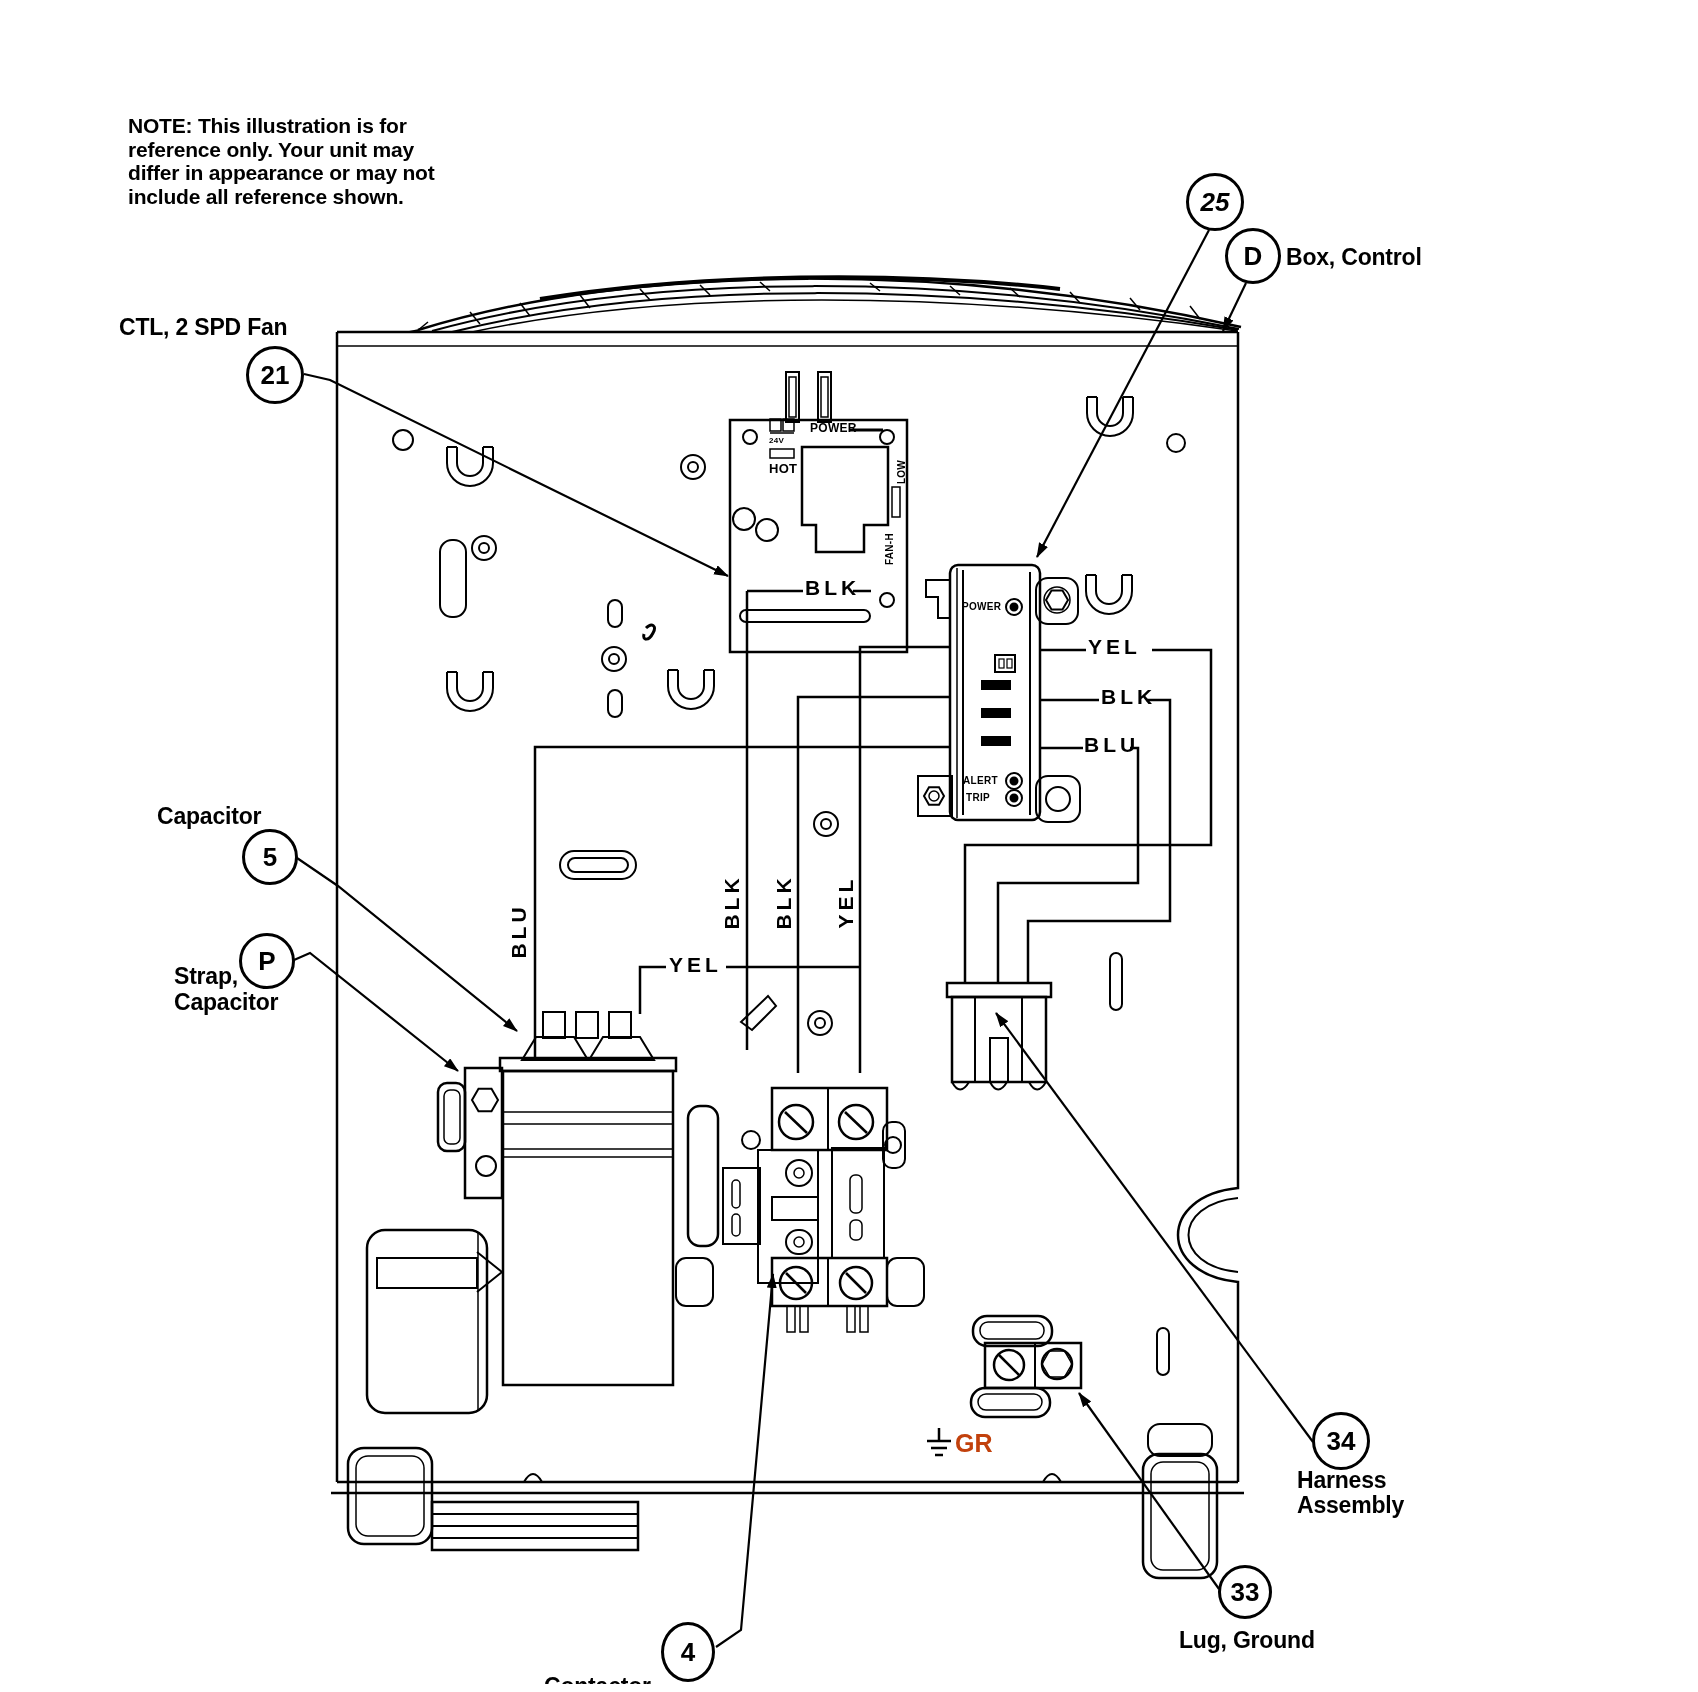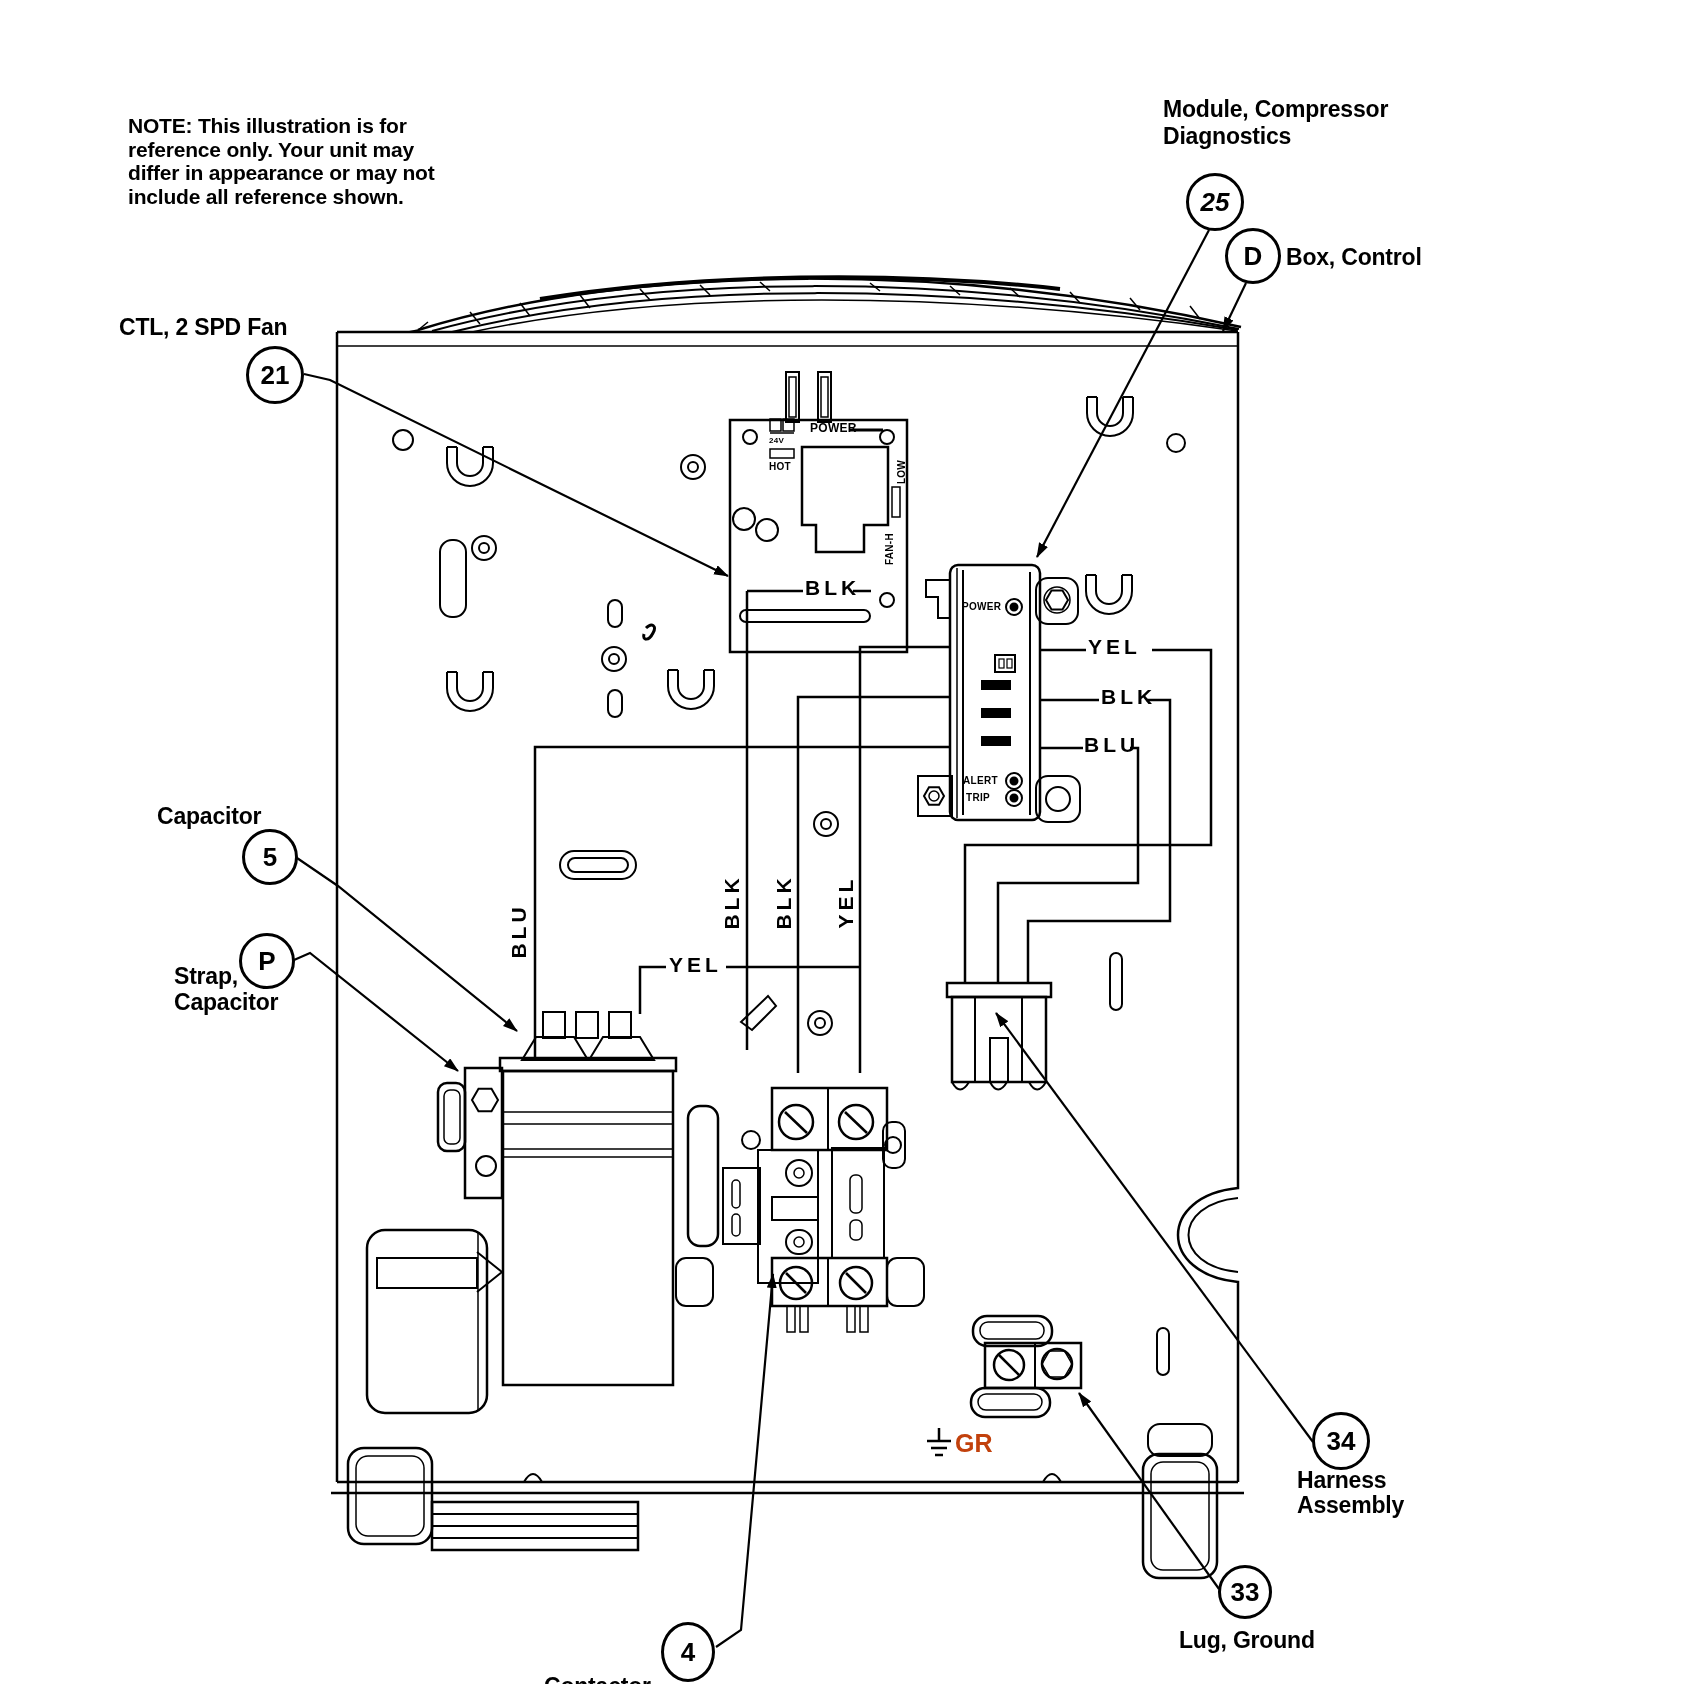--- a/index.html
+++ b/index.html
@@ -253,24 +253,20 @@
     </g>
   </svg>
 
   <div class="note" style="left:128px;top:114px;">
     <div>NOTE: This illustration is for</div>
     <div>reference only. Your unit may</div>
     <div>differ in appearance or may not</div>
     <div>include all reference shown.</div>
   </div>
 
-  <div class="lbl" style="left:1163px;top:96px;">
-    <div>Module, Compressor</div>
-    <div>Diagnostics</div>
-  </div>
   <div class="lbl" style="left:1286px;top:244px;">Box, Control</div>
   <div class="lbl" style="left:119px;top:314px;">CTL, 2 SPD Fan</div>
   <div class="lbl" style="left:157px;top:803px;">Capacitor</div>
   <div class="lbl" style="left:174px;top:963px;line-height:26px;">
     <div>Strap,</div>
     <div>Capacitor</div>
   </div>
   <div class="lbl" style="left:544px;top:1637px;margin-top:36px;">Contactor</div>
   <div class="lbl" style="left:1297px;top:1468px;line-height:25px;">
     <div>Harness</div>
@@ -295,18 +291,18 @@
   <div class="wire v" style="left:519px;top:931px;">BLU</div>
   <div class="wire v" style="left:732px;top:902px;">BLK</div>
   <div class="wire v" style="left:784px;top:902px;">BLK</div>
   <div class="wire v" style="left:846px;top:902px;">YEL</div>
   <div class="gr" style="left:955px;top:1429px;">GR</div>
 
   <div class="tiny" style="left:962px;top:601px;font-size:10px;">POWER</div>
   <div class="tiny" style="left:963px;top:775px;">ALERT</div>
   <div class="tiny" style="left:966px;top:792px;">TRIP</div>
   <div class="tiny" style="left:769px;top:436px;font-size:8px;">24V</div>
-  <div class="tiny" style="left:769px;top:461px;font-size:10px;">HOT</div>
+  <div class="tiny" style="left:769px;top:461px;font-size:13px;">HOT</div>
   <div class="tiny" style="left:810px;top:421px;font-size:12px;">POWER</div>
   <div class="tiny v" style="left:901px;top:472px;">LOW</div>
   <div class="tiny v" style="left:889px;top:549px;">FAN-H</div>
 
 </div>
 
 </body></html>

